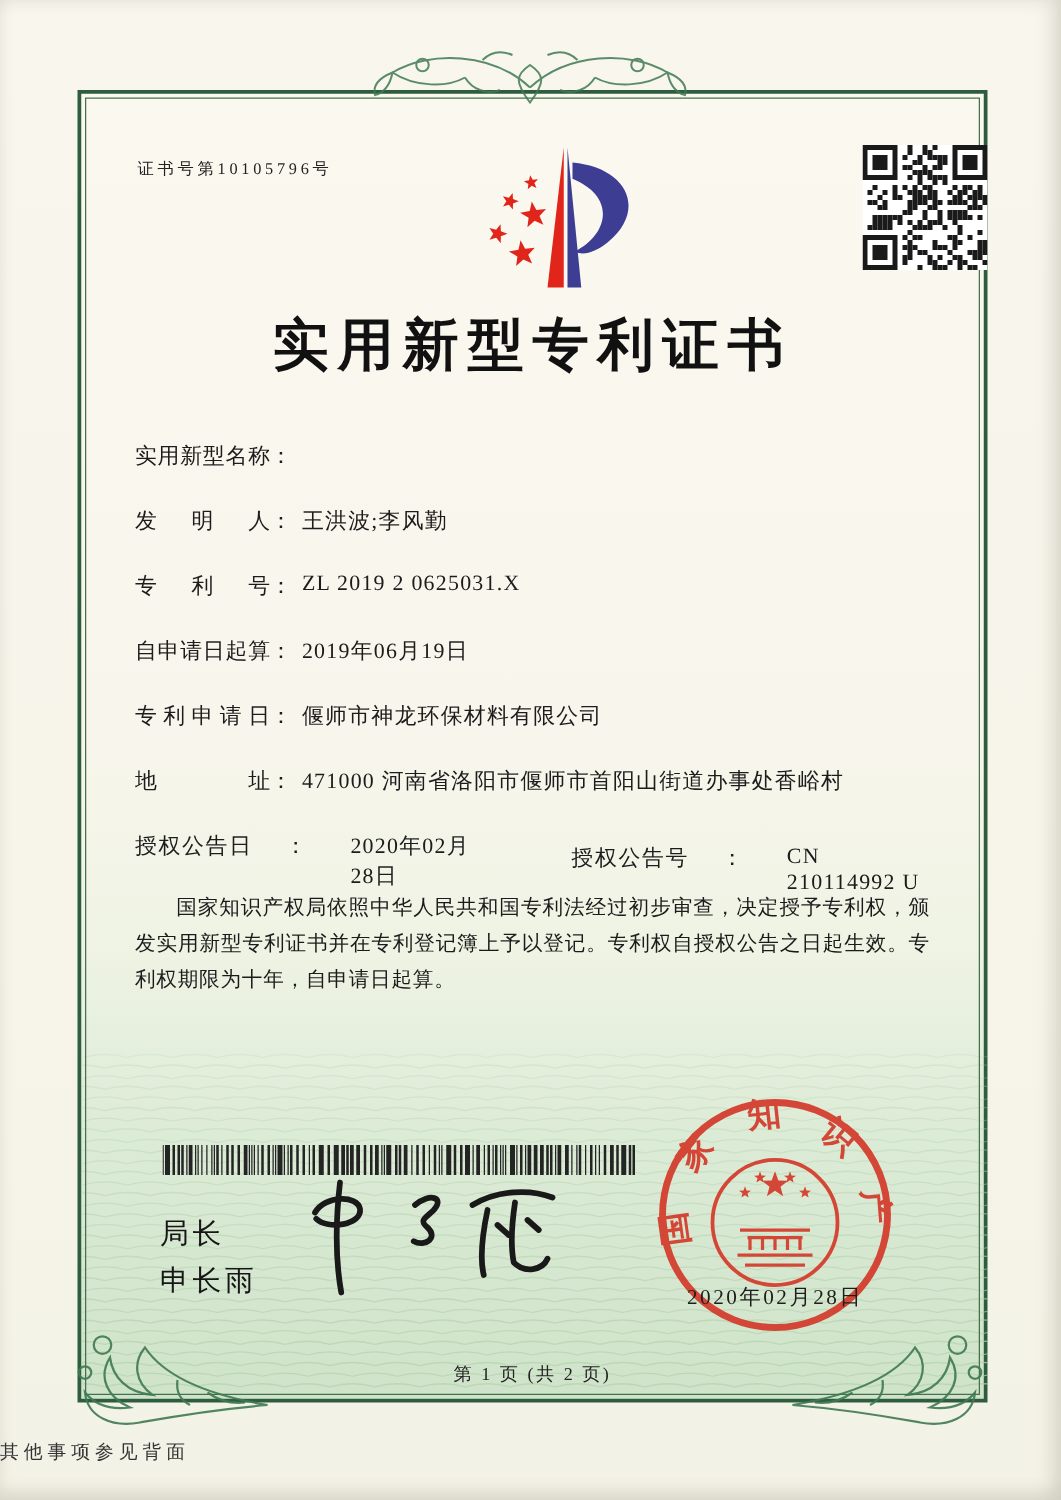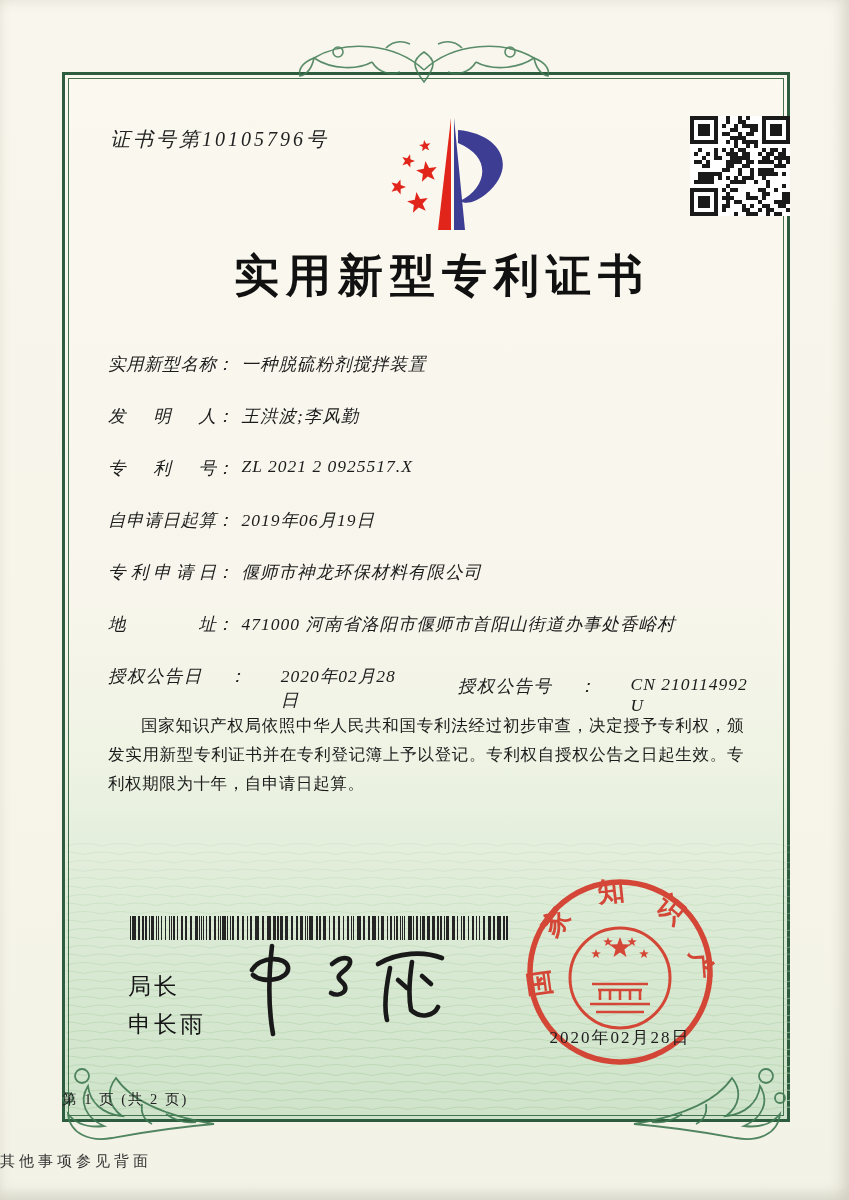--- a/index.html
+++ b/index.html
@@ -21,30 +21,30 @@
     box-sizing:border-box;
   }
   .frame .inner-line{
     position:absolute;left:3px;top:3px;right:3px;bottom:3px;
     border:1px solid #45714f;pointer-events:none;
   }
   .waves{position:absolute;left:1px;right:1px;bottom:1px;height:278px;}
   
   .cert-no{
     position:absolute;left:110px;top:126px;
-    font-size:20px;letter-spacing:3px;color:#222;font-style:italic;
+    font-size:13px;letter-spacing:3px;color:#222;
   }
   .logo{position:absolute;left:372px;top:110px;width:158px;height:128px;}
   .qr{position:absolute;left:690px;top:116px;width:100px;height:100px;}
   .title{
     position:absolute;left:62px;top:246px;width:728px;text-align:center;
-    font-size:45px;font-weight:bold;color:#111;letter-spacing:7px;margin-left:16px;
+    font-size:45px;font-weight:bold;color:#111;letter-spacing:7px;
   }
   
-  .fields{position:absolute;left:108px;top:352px;width:640px;font-style:italic;}
+  .fields{position:absolute;left:108px;top:352px;width:640px;}
   .frow{height:52px;font-size:17.5px;color:#1c1c1c;display:flex;align-items:flex-start;}
   .frow.double{justify-content:flex-start;}
   .fgroup{display:flex;gap:27px;}
   .fgroup.second{margin-left:62px;margin-top:10px;}
   .flabel{
     display:inline-block;width:108px;text-align:justify;text-align-last:justify;
     letter-spacing:0;
   }
   .fcolon{display:inline-block;margin-right:8px;}
   .fvalue{letter-spacing:1px;}
@@ -57,21 +57,21 @@
   
   .barcode{position:absolute;left:130px;top:916px;width:382px;height:24px;}
   .signer{position:absolute;left:128px;top:968px;font-size:23px;color:#161616;letter-spacing:3px;line-height:38px;}
   .sig{position:absolute;left:232px;top:930px;width:240px;height:120px;}
   .seal{position:absolute;left:520px;top:872px;width:200px;height:200px;opacity:.93;z-index:4;}
   .seal-date{
     position:absolute;left:520px;top:1026px;width:200px;text-align:center;z-index:5;
     font-size:17px;color:#1d1d1d;letter-spacing:2px;
   }
   .page-note{
-    position:absolute;left:62px;top:1090px;width:728px;text-align:left;
+    position:absolute;left:62px;top:1090px;width:728px;text-align:center;
     font-size:14.5px;color:#222;letter-spacing:2px;
   }
   .back-note{
     position:absolute;left:0;top:1152px;width:849px;text-align:left;
     font-size:15px;color:#333;letter-spacing:4px;
   }
   .ornament{position:absolute;pointer-events:none;}
   .orn-top{left:274px;top:26px;width:300px;height:64px;}
   .orn-bl{left:46px;top:1058px;width:180px;height:110px;}
   .orn-br{left:622px;top:1058px;width:180px;height:110px;transform:scaleX(-1);}
@@ -373,31 +373,30 @@
       <rect x="4" y="76" width="20" height="20" fill="#fff"></rect>
       <rect x="8" y="80" width="12" height="12" fill="#1a1a1a"></rect>
     </svg>
 
   <div class="title">实用新型专利证书</div>
 
   <div class="fields">
     <div class="frow">
       <span class="flabel">实用新型名称</span>
         <span class="fcolon">：</span>
-      <span class="fvalue">一种脱硫粉剂搅拌装置</span>
     </div>
     <div class="frow">
       <span class="flabel">发明人</span>
         <span class="fcolon">：</span>
       <span class="fvalue">王洪波;李风勤</span>
     </div>
     <div class="frow">
       <span class="flabel">专利号</span>
         <span class="fcolon">：</span>
-      <span class="fvalue">ZL 2021 2 0925517.X</span>
+      <span class="fvalue">ZL 2019 2 0625031.X</span>
     </div>
     <div class="frow">
       <span class="flabel">自申请日起算</span>
         <span class="fcolon">：</span>
       <span class="fvalue">2019年06月19日</span>
     </div>
     <div class="frow">
       <span class="flabel">专利申请日</span>
         <span class="fcolon">：</span>
       <span class="fvalue">偃师市神龙环保材料有限公司</span>

